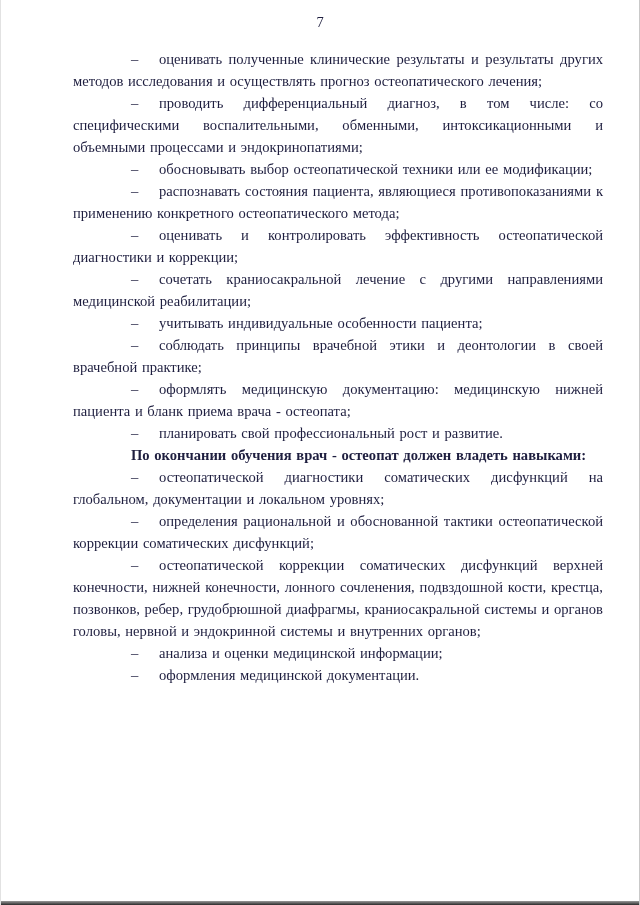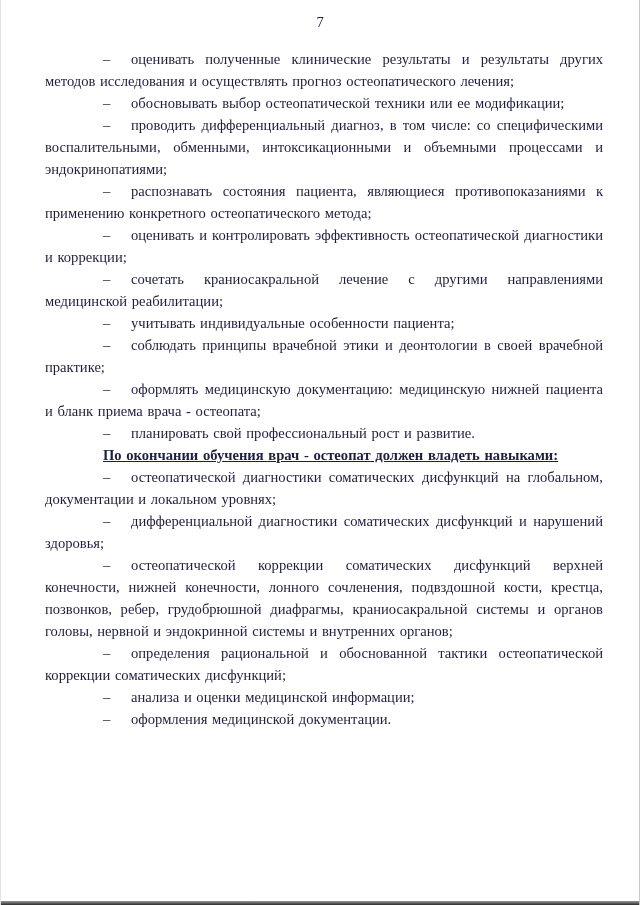--- a/index.html
+++ b/index.html
@@ -30,57 +30,55 @@
     height: 4px;
     background: linear-gradient(to bottom, #9a9a9a, #2b2b2b);
   }
   .page-number {
     text-align: center;
     font-size: 14.5px;
     padding-top: 14px;
     height: 22px;
   }
   .doc-body {
-    padding: 12px 36px 0 44px;
+    padding: 12px 36px 0 72px;
   }
   p.para {
     margin: 0;
     font-size: 14.6px;
     line-height: 22px;
     text-align: justify;
     text-indent: 58px;
     word-spacing: 1px;
   }
   p.para.bold {
     font-weight: bold;
-    text-decoration: underline;
   }
   .dash {
     display: inline-block;
     width: 28px;
     text-indent: 0;
   }
 </style>
 </head>
 <body>
 
 <div class="page" style="--ink: #1e1e3f;">
   <div class="page-number">7</div>
   <div class="doc-body">
       <p class="para"><span class="dash">–</span><span>оценивать полученные клинические результаты и результаты других методов исследования и осуществлять прогноз остеопатического лечения;</span></p>
+      <p class="para"><span class="dash">–</span><span>проводить дифференциальный диагноз, в том числе: со специфическими воспалительными, обменными, интоксикационными и объемными процессами и эндокринопатиями;</span></p>
       <p class="para"><span class="dash">–</span><span>обосновывать выбор остеопатической техники или ее модификации;</span></p>
-      <p class="para"><span class="dash">–</span><span>проводить дифференциальный диагноз, в том числе: со специфическими воспалительными, обменными, интоксикационными и объемными процессами и эндокринопатиями;</span></p>
       <p class="para"><span class="dash">–</span><span>распознавать состояния пациента, являющиеся противопоказаниями к применению конкретного остеопатического метода;</span></p>
       <p class="para"><span class="dash">–</span><span>оценивать и контролировать эффективность остеопатической диагностики и коррекции;</span></p>
       <p class="para"><span class="dash">–</span><span>сочетать краниосакральной лечение с другими направлениями медицинской реабилитации;</span></p>
       <p class="para"><span class="dash">–</span><span>учитывать индивидуальные особенности пациента;</span></p>
       <p class="para"><span class="dash">–</span><span>соблюдать принципы врачебной этики и деонтологии в своей врачебной практике;</span></p>
       <p class="para"><span class="dash">–</span><span>оформлять медицинскую документацию: медицинскую нижней пациента и бланк приема врача - остеопата;</span></p>
       <p class="para"><span class="dash">–</span><span>планировать свой профессиональный рост и развитие.</span></p>
       <p class="para bold"><span>По окончании обучения врач - остеопат должен владеть навыками:</span></p>
       <p class="para"><span class="dash">–</span><span>остеопатической диагностики соматических дисфункций на глобальном, документации и локальном уровнях;</span></p>
-      <p class="para"><span class="dash">–</span><span>дифференциальной диагностики соматических дисфункций и нарушений здоровья;</span></p>
+      <p class="para"><span class="dash">–</span><span>определения рациональной и обоснованной тактики остеопатической коррекции соматических дисфункций;</span></p>
       <p class="para"><span class="dash">–</span><span>остеопатической коррекции соматических дисфункций верхней конечности,  нижней конечности, лонного сочленения, подвздошной кости, крестца, позвонков, ребер, грудобрюшной диафрагмы,  краниосакральной системы и органов головы, нервной и эндокринной системы и внутренних органов;</span></p>
-      <p class="para"><span class="dash">–</span><span>определения рациональной и обоснованной тактики остеопатической коррекции соматических дисфункций;</span></p>
       <p class="para"><span class="dash">–</span><span>анализа и оценки медицинской информации;</span></p>
       <p class="para"><span class="dash">–</span><span>оформления медицинской документации.</span></p>
     </div>
 </div>
 
 </body></html>

